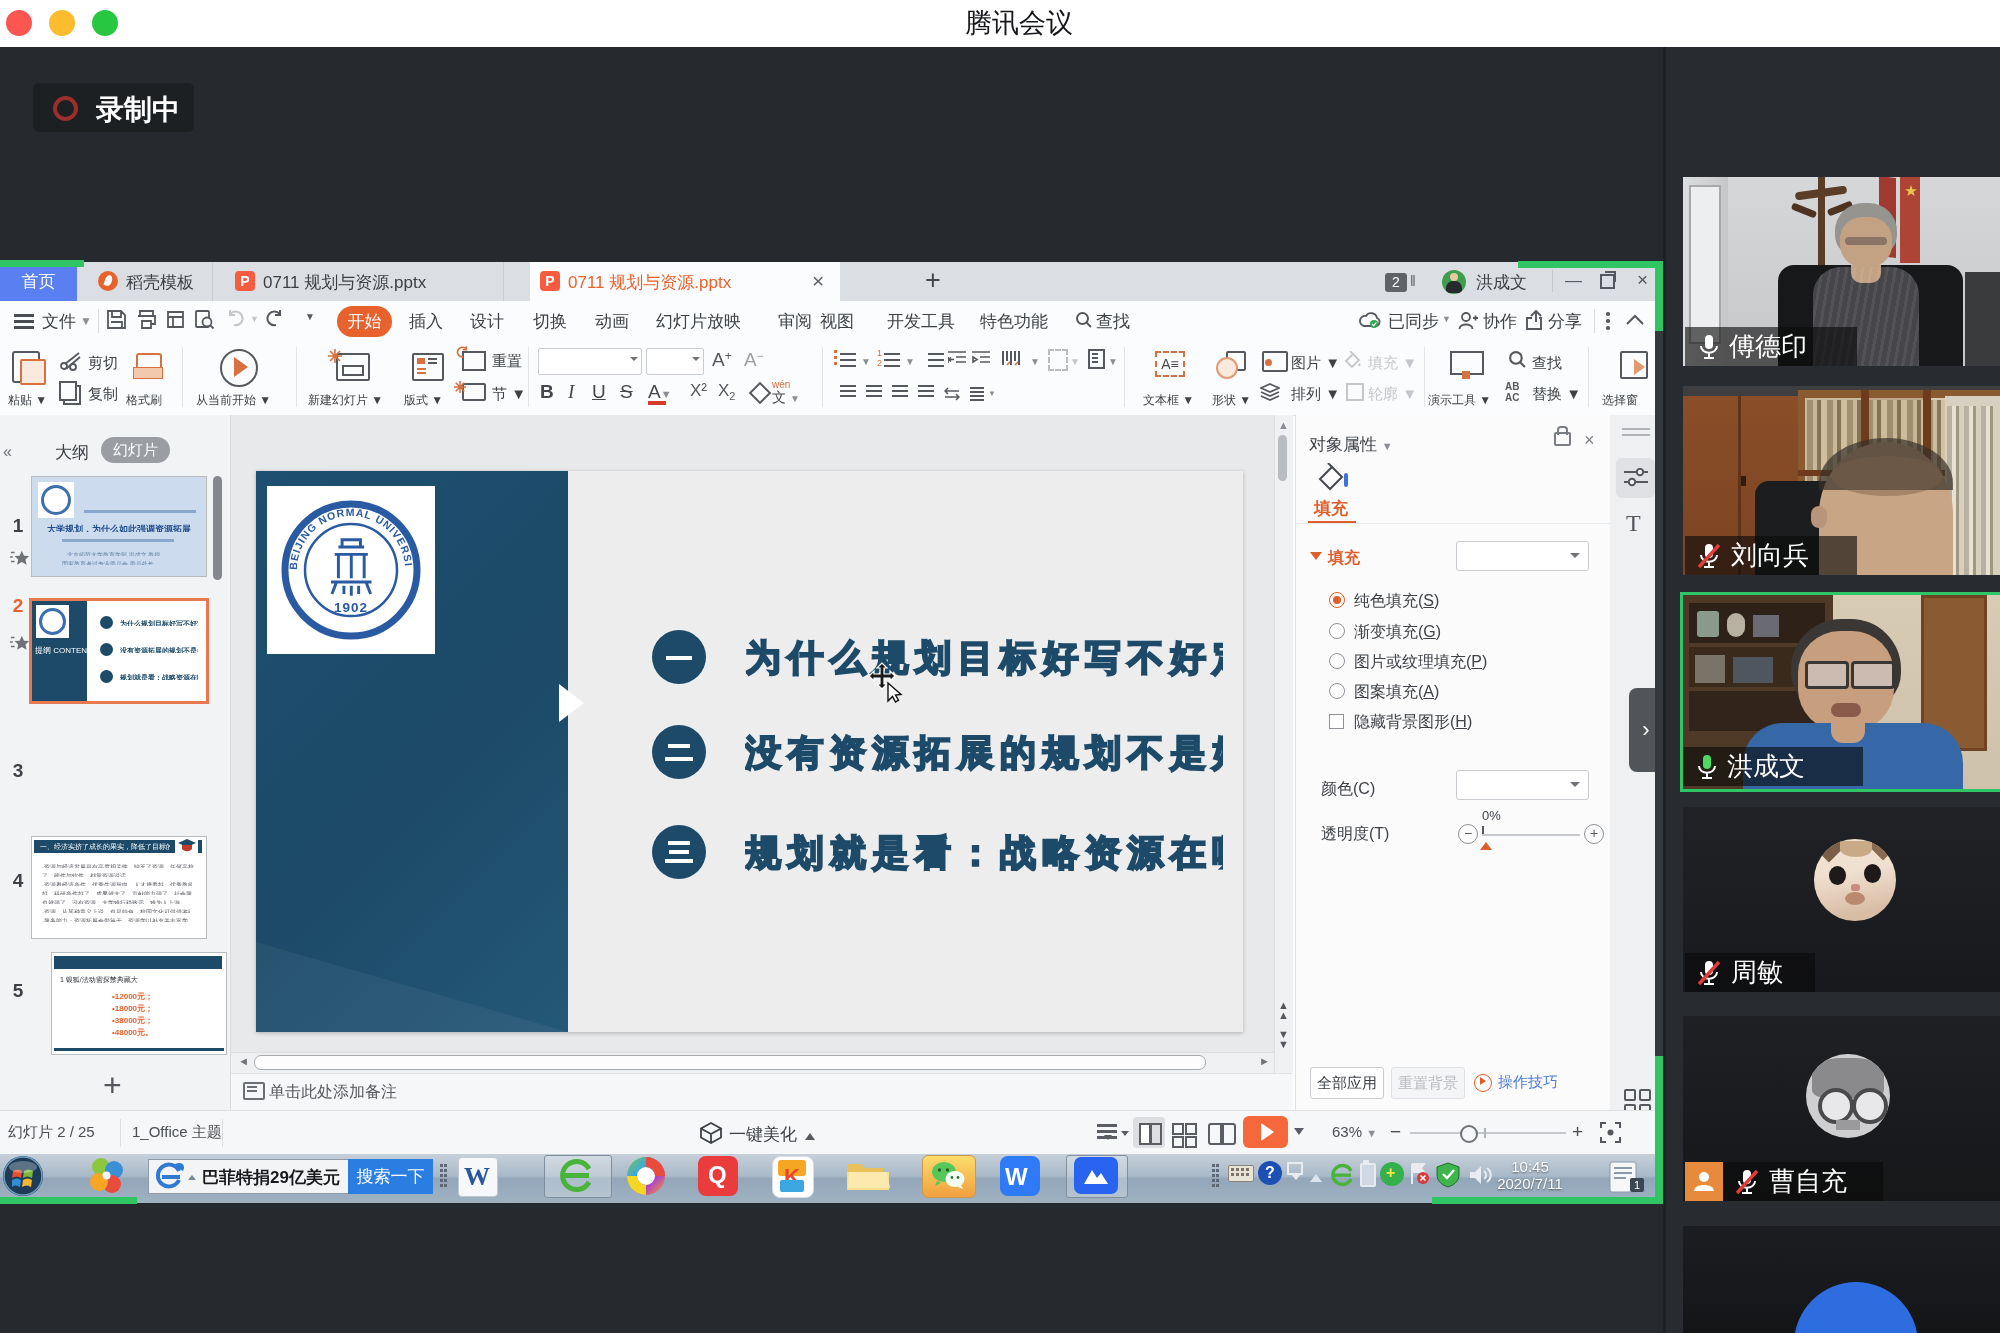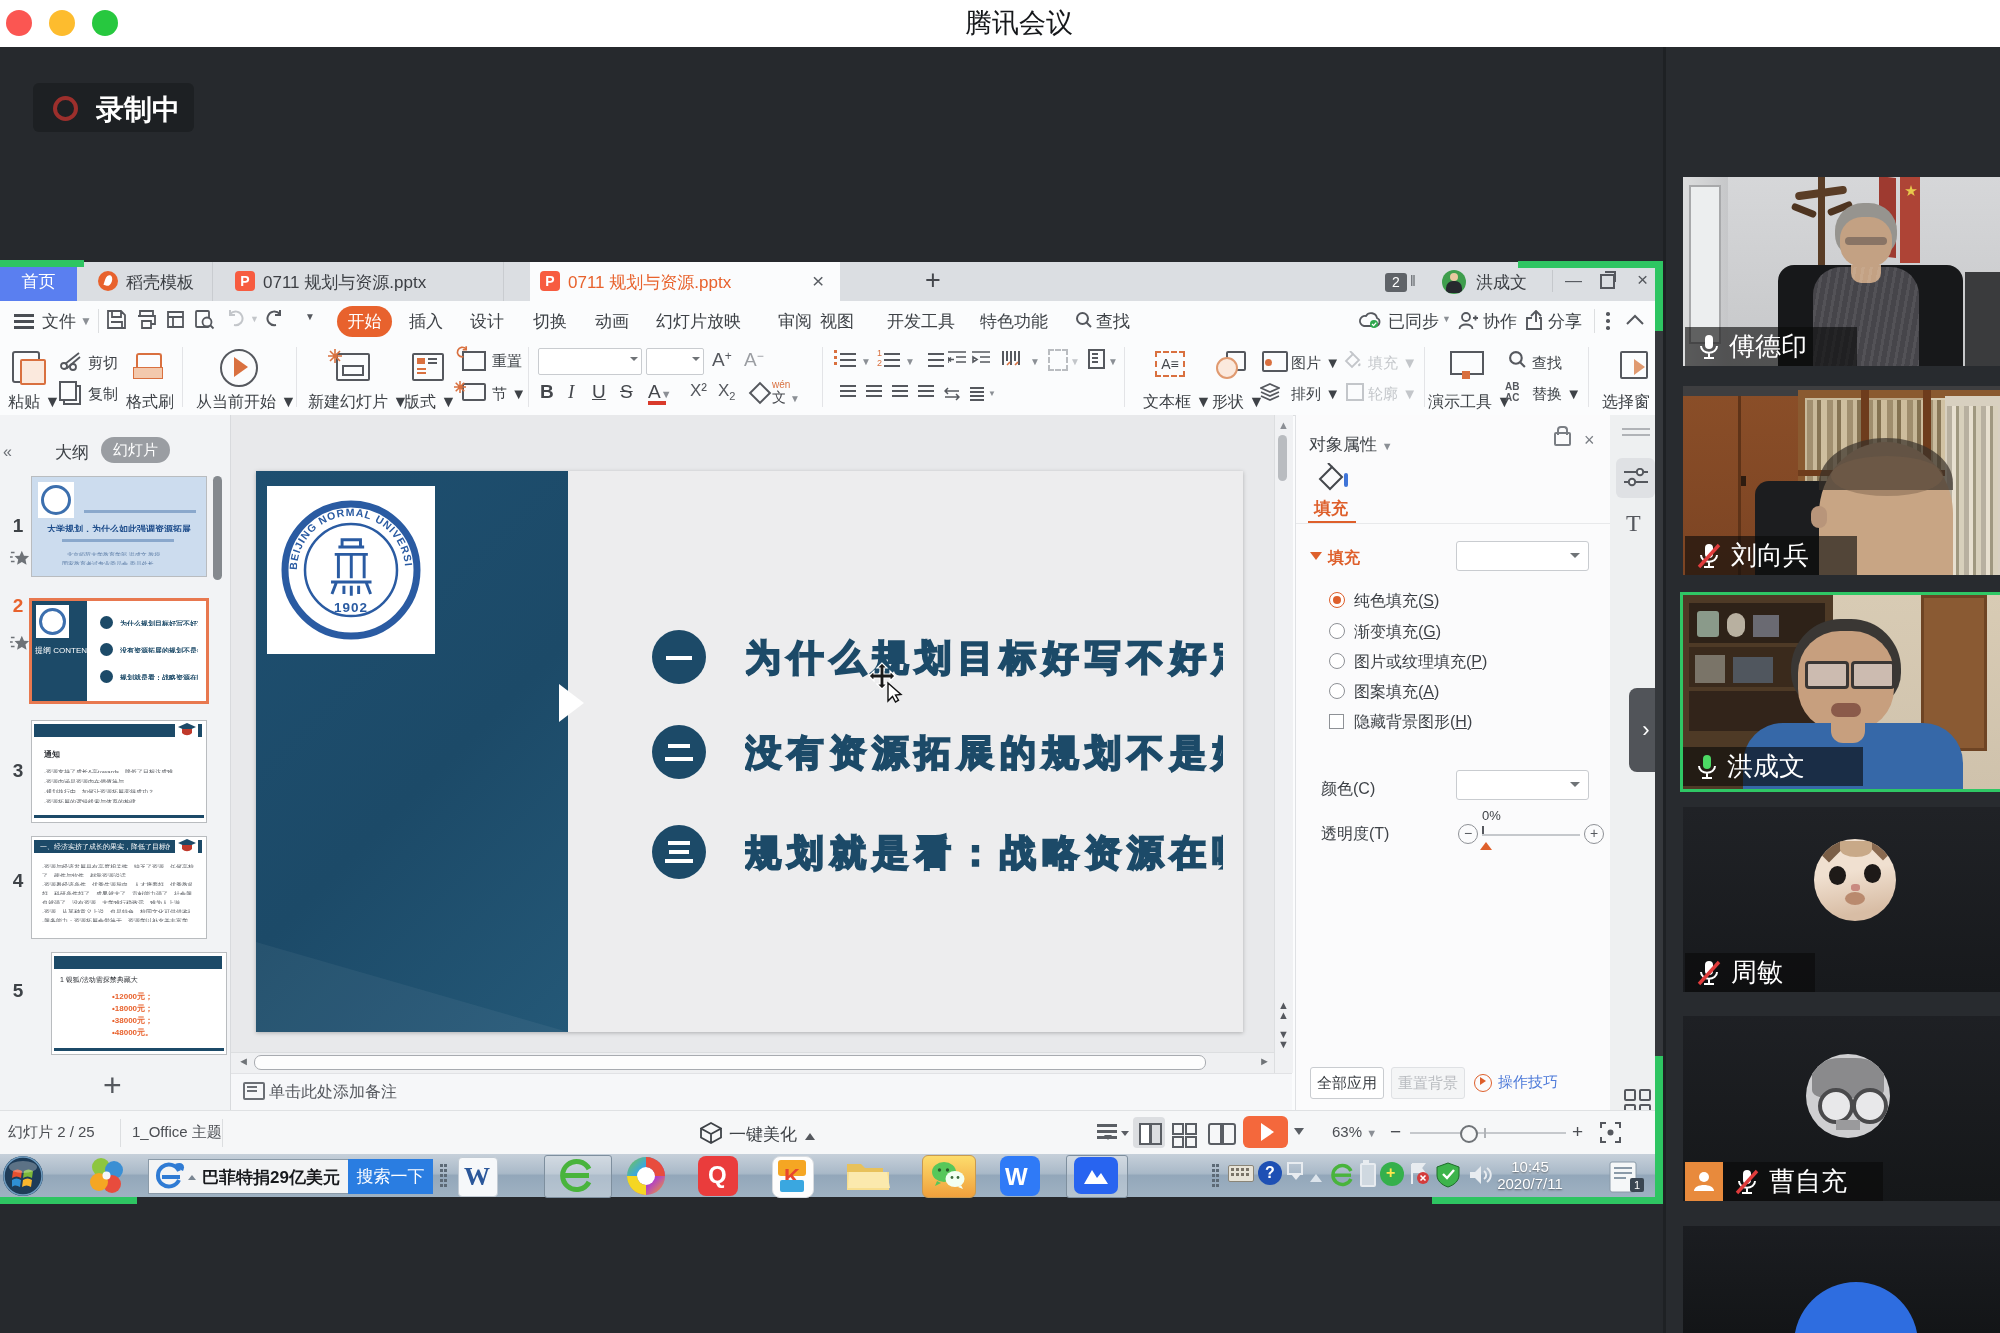--- a/index.html
+++ b/index.html
@@ -18,21 +18,21 @@
   
   .green{background:#2ec562;}
   
   #tabbar{left:0;top:262px;width:1655px;height:39px;background:#dbdee2;}
   .tabtxt{font-size:17px;color:#3c3f44;}
   
   #menurow{left:0;top:301px;width:1655px;height:40px;background:#fbfcfd;}
   .mitem{position:absolute;top:9px;font-size:17px;color:#3e4247;}
   
   #toolbar{left:0;top:341px;width:1655px;height:74px;background:#fbfcfd;border-bottom:1px solid #dcdee0;}
-  .tlabel{position:absolute;font-size:16px;color:#3e4247;white-space:nowrap;}
+  .tlabel{position:absolute;font-size:12px;color:#3e4247;white-space:nowrap;}
   .vdiv{position:absolute;top:6px;width:1px;height:60px;background:#e3e4e7;}
   
   #leftpanel{left:0;top:415px;width:230px;height:695px;background:#f2f3f5;border-right:1px solid #d8dadd;}
   .thumb{position:absolute;left:31px;width:174px;background:#fff;border:1px solid #b9bcbf;}
   .tnum{position:absolute;left:8px;width:20px;text-align:center;font-size:19px;font-weight:bold;color:#3e4247;}
   .tstar{position:absolute;left:10px;width:20px;font-size:15px;color:#55585e;}
   
   #canvas{left:231px;top:415px;width:1061px;height:658px;background:#e8e9eb;}
   #slide{position:absolute;left:25px;top:56px;width:987px;height:561px;background:#ededee;box-shadow:0 1px 4px rgba(0,0,0,.25);}
   #slideleft{position:absolute;left:0;top:0;width:312px;height:561px;
@@ -46,21 +46,21 @@
   .orange{color:#de5f2b;}
   .radio{position:absolute;width:14px;height:14px;border:1px solid #8e9196;border-radius:50%;background:#fff;}
   .dd{position:absolute;background:#fff;border:1px solid #c9ccd0;border-radius:3px;}
   .dda{position:absolute;right:8px;top:50%;margin-top:-3px;width:0;height:0;border:5px solid transparent;border-top-color:#6f7377;}
   
   #rsidebar{left:1610px;top:415px;width:53px;height:695px;background:#eef0f1;}
   
   #wpsbottom{left:0;top:1110px;width:1655px;height:44px;background:#f6f7f8;border-top:1px solid #dfe1e3;}
   .btxt{position:absolute;font-size:15px;color:#4b4e53;white-space:nowrap;}
   
-  #taskbar{left:0;top:1154px;width:1655px;height:43px;
+  #taskbar{left:0;top:1154px;width:1655px;height:49px;
     background:linear-gradient(#c6d0da 0%,#a9b9c8 45%,#93a7ba 50%,#9fb2c2 100%);}
   
   #people{left:1663px;top:47px;width:337px;height:1286px;background:#282b2f;}
   .tile{position:absolute;left:20px;width:317px;overflow:hidden;background:#191b1e;}
   .badge{position:absolute;background:rgba(10,10,10,.62);color:#fff;display:flex;align-items:center;}
   .badge .nm{font-size:26px;color:#fff;margin-left:10px;white-space:nowrap;}
 </style>
 </head>
 <body>
 
@@ -359,34 +359,20 @@
     <div style="position:absolute;left:3px;top:44px;color:#fff;font-size:8px;white-space:nowrap;">提纲 CONTENT►</div>
     <div style="position:absolute;left:68px;top:15px;width:13px;height:13px;border-radius:50%;background:#1c4a68;"></div>
     <div style="position:absolute;left:88px;top:18px;width:78px;height:7px;color:#1c4a68;font-size:7px;font-weight:bold;white-space:nowrap;overflow:hidden;">为什么规划目标好写不好定？</div>
     <div style="position:absolute;left:68px;top:42px;width:13px;height:13px;border-radius:50%;background:#1c4a68;"></div>
     <div style="position:absolute;left:88px;top:45px;width:78px;height:7px;color:#1c4a68;font-size:7px;font-weight:bold;white-space:nowrap;overflow:hidden;">没有资源拓展的规划不是好规划</div>
     <div style="position:absolute;left:68px;top:69px;width:13px;height:13px;border-radius:50%;background:#1c4a68;"></div>
     <div style="position:absolute;left:88px;top:72px;width:78px;height:7px;color:#1c4a68;font-size:7px;font-weight:bold;white-space:nowrap;overflow:hidden;">规划就是看：战略资源在哪里？</div>
   </div>
 
   <div class="tnum" style="top:345px;">3</div>
-  <div class="thumb" style="top:305px;height:101px;">
-    <div style="position:absolute;left:2px;top:3px;width:141px;height:13px;background:#1c4a68;"></div>
-    <svg style="position:absolute;left:146px;top:2px;" width="18" height="14" viewBox="0 0 18 14">
-        <path d="M9 0 L18 4 L9 8 L0 4 Z" fill="#1c4a68"></path>
-        <path d="M4 6 v4 c3 3 7 3 10 0 v-4" fill="#c0392b"></path>
-      </svg>
-    <div style="position:absolute;left:166px;top:3px;width:4px;height:13px;background:#1c4a68;"></div>
-    <div style="position:absolute;left:12px;top:28px;color:#2b2e33;font-size:8px;font-weight:bold;">通知</div>
-    <div style="position:absolute;left:12px;top:47px;width:130px;height:5px;color:#55585e;font-size:6px;white-space:nowrap;overflow:hidden;">·资源支持了成长&amp;高towards，降低了目标达成难</div>
-    <div style="position:absolute;left:12px;top:57px;width:125px;height:5px;color:#55585e;font-size:6px;white-space:nowrap;overflow:hidden;">·资源内涵是资源内在價值等与，</div>
-    <div style="position:absolute;left:12px;top:67px;width:128px;height:5px;color:#55585e;font-size:6px;white-space:nowrap;overflow:hidden;">·规划执行中，如何让资源拓展变得成功？</div>
-    <div style="position:absolute;left:12px;top:77px;width:126px;height:5px;color:#55585e;font-size:6px;white-space:nowrap;overflow:hidden;">·资源拓展的逻辑线索与体系的构建。</div>
-    <div style="position:absolute;left:2px;top:94px;width:170px;height:3px;background:#1c4a68;"></div>
-  </div>
 
   <div class="tnum" style="top:455px;">4</div>
   <div class="thumb" style="top:421px;height:101px;">
     <div style="position:absolute;left:2px;top:3px;width:141px;height:13px;background:#1c4a68;"></div>
     <svg style="position:absolute;left:146px;top:2px;" width="18" height="14" viewBox="0 0 18 14">
         <path d="M9 0 L18 4 L9 8 L0 4 Z" fill="#1c4a68"></path>
         <path d="M4 6 v4 c3 3 7 3 10 0 v-4" fill="#c0392b"></path>
       </svg>
     <div style="position:absolute;left:166px;top:3px;width:4px;height:13px;background:#1c4a68;"></div>
     <div style="position:absolute;left:8px;top:5px;color:#fff;font-size:7px;white-space:nowrap;overflow:hidden;width:130px;">一、经济实挤了成长的果实，降低了目标的实现</div>

